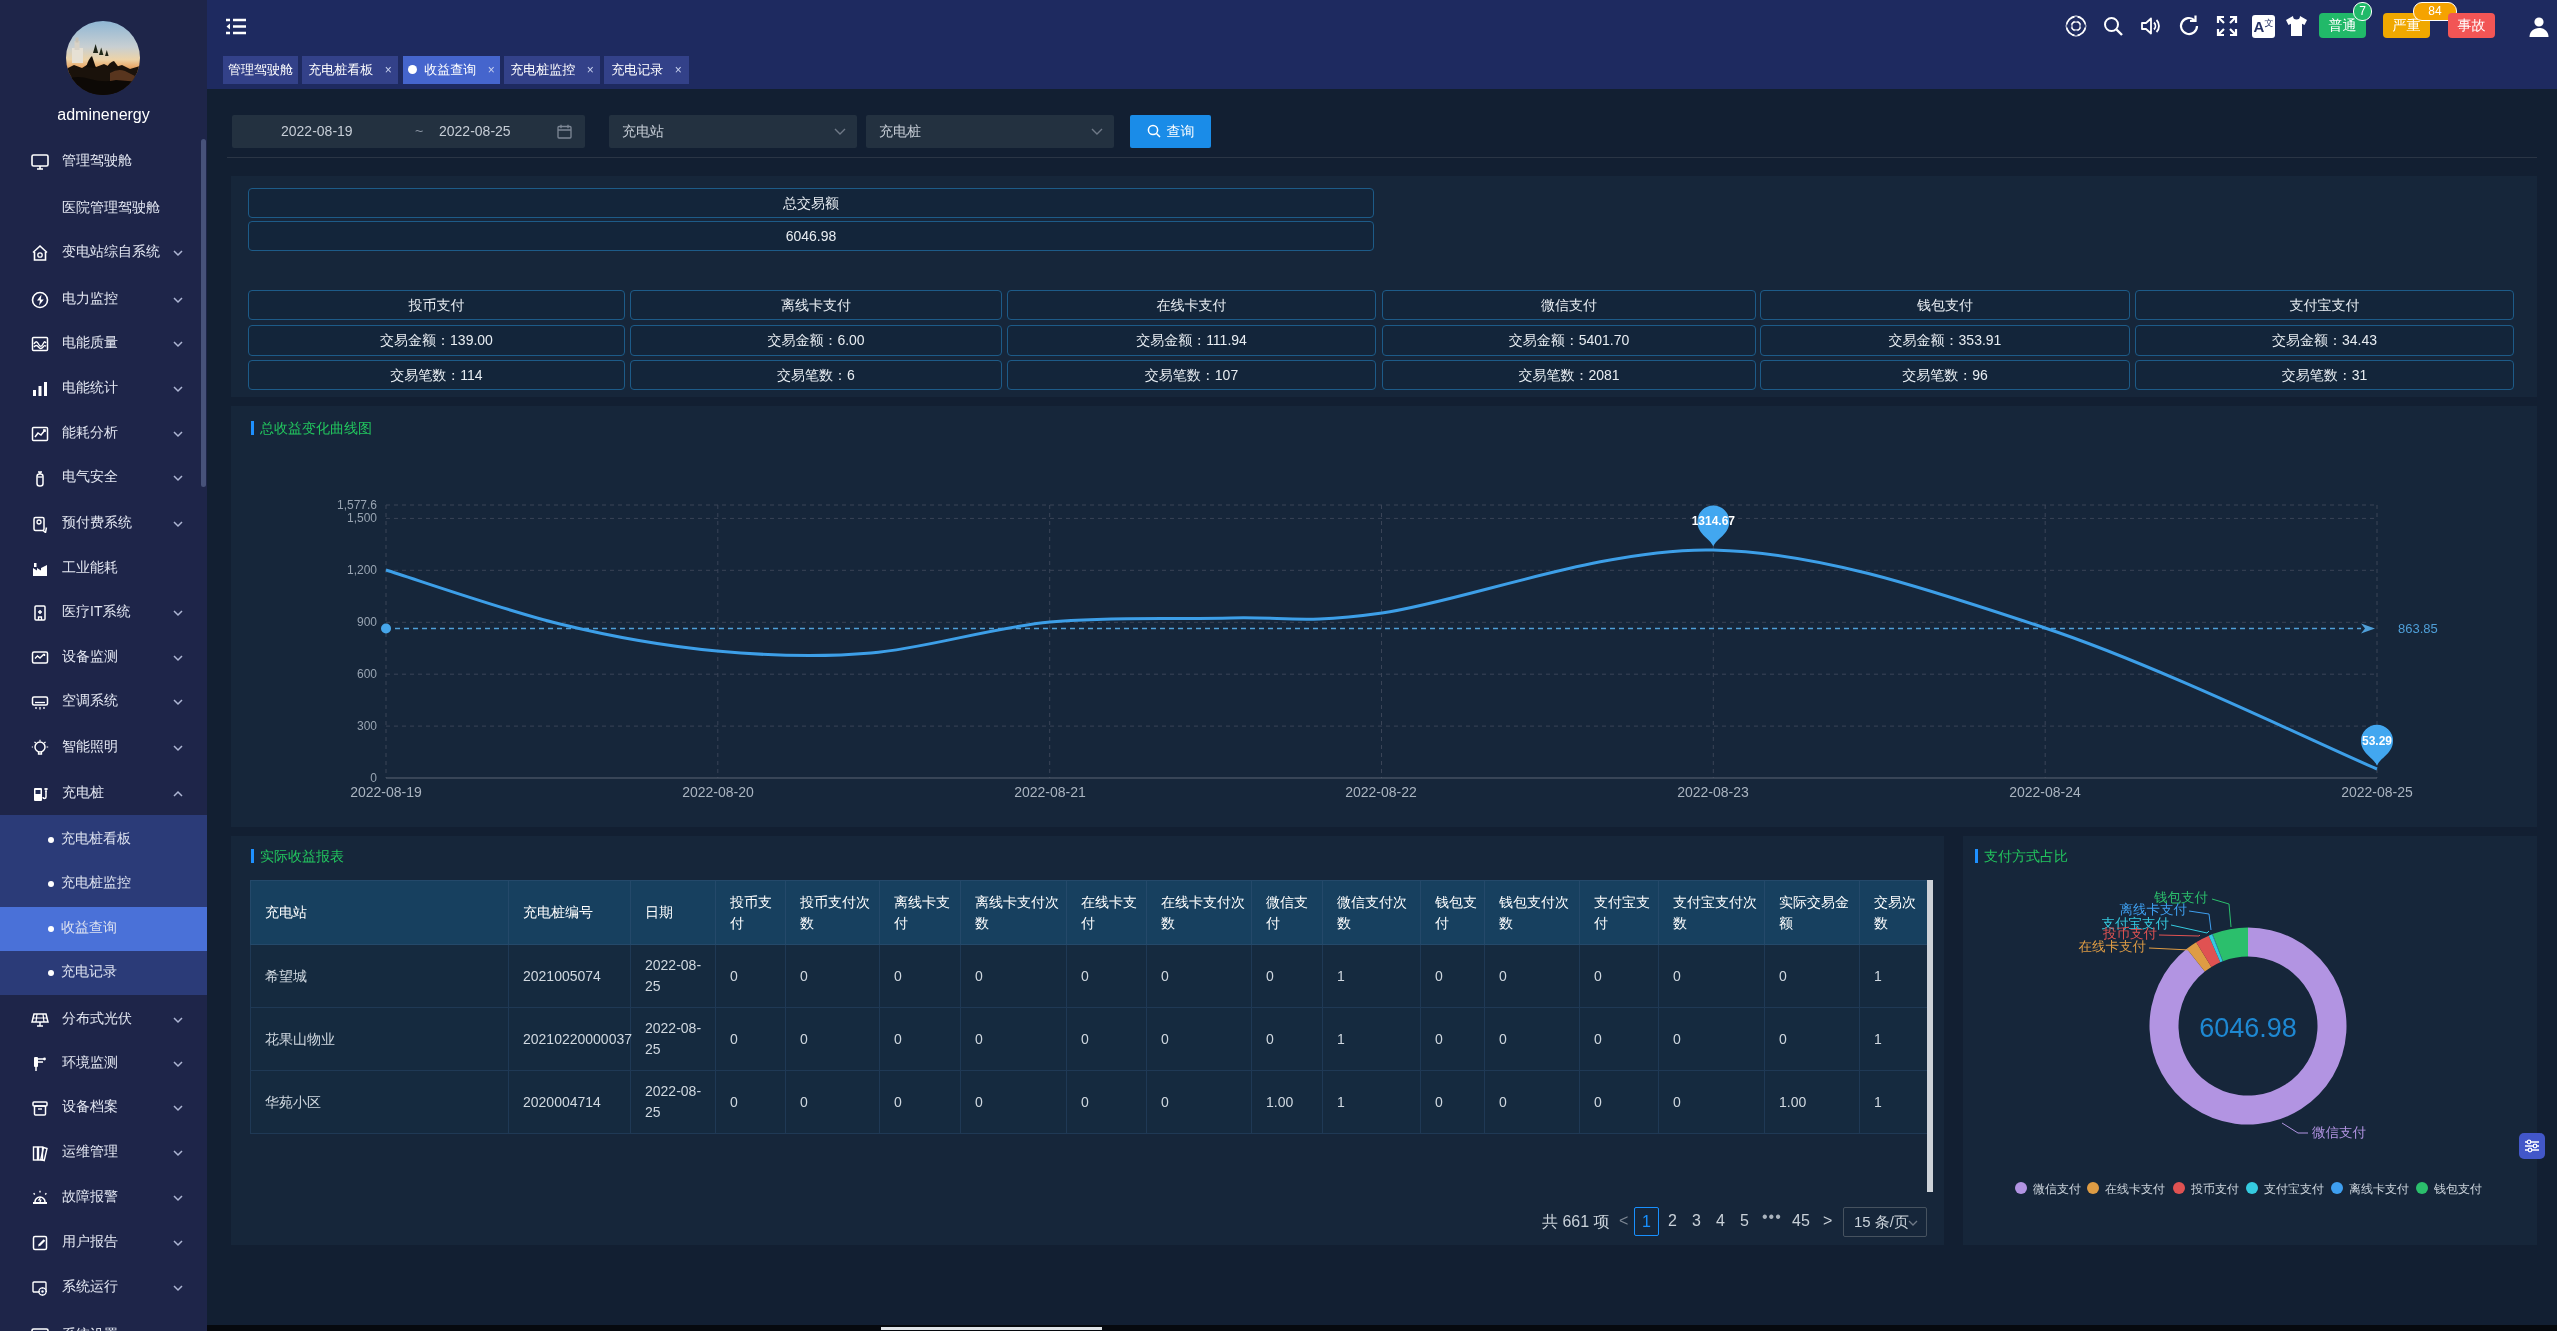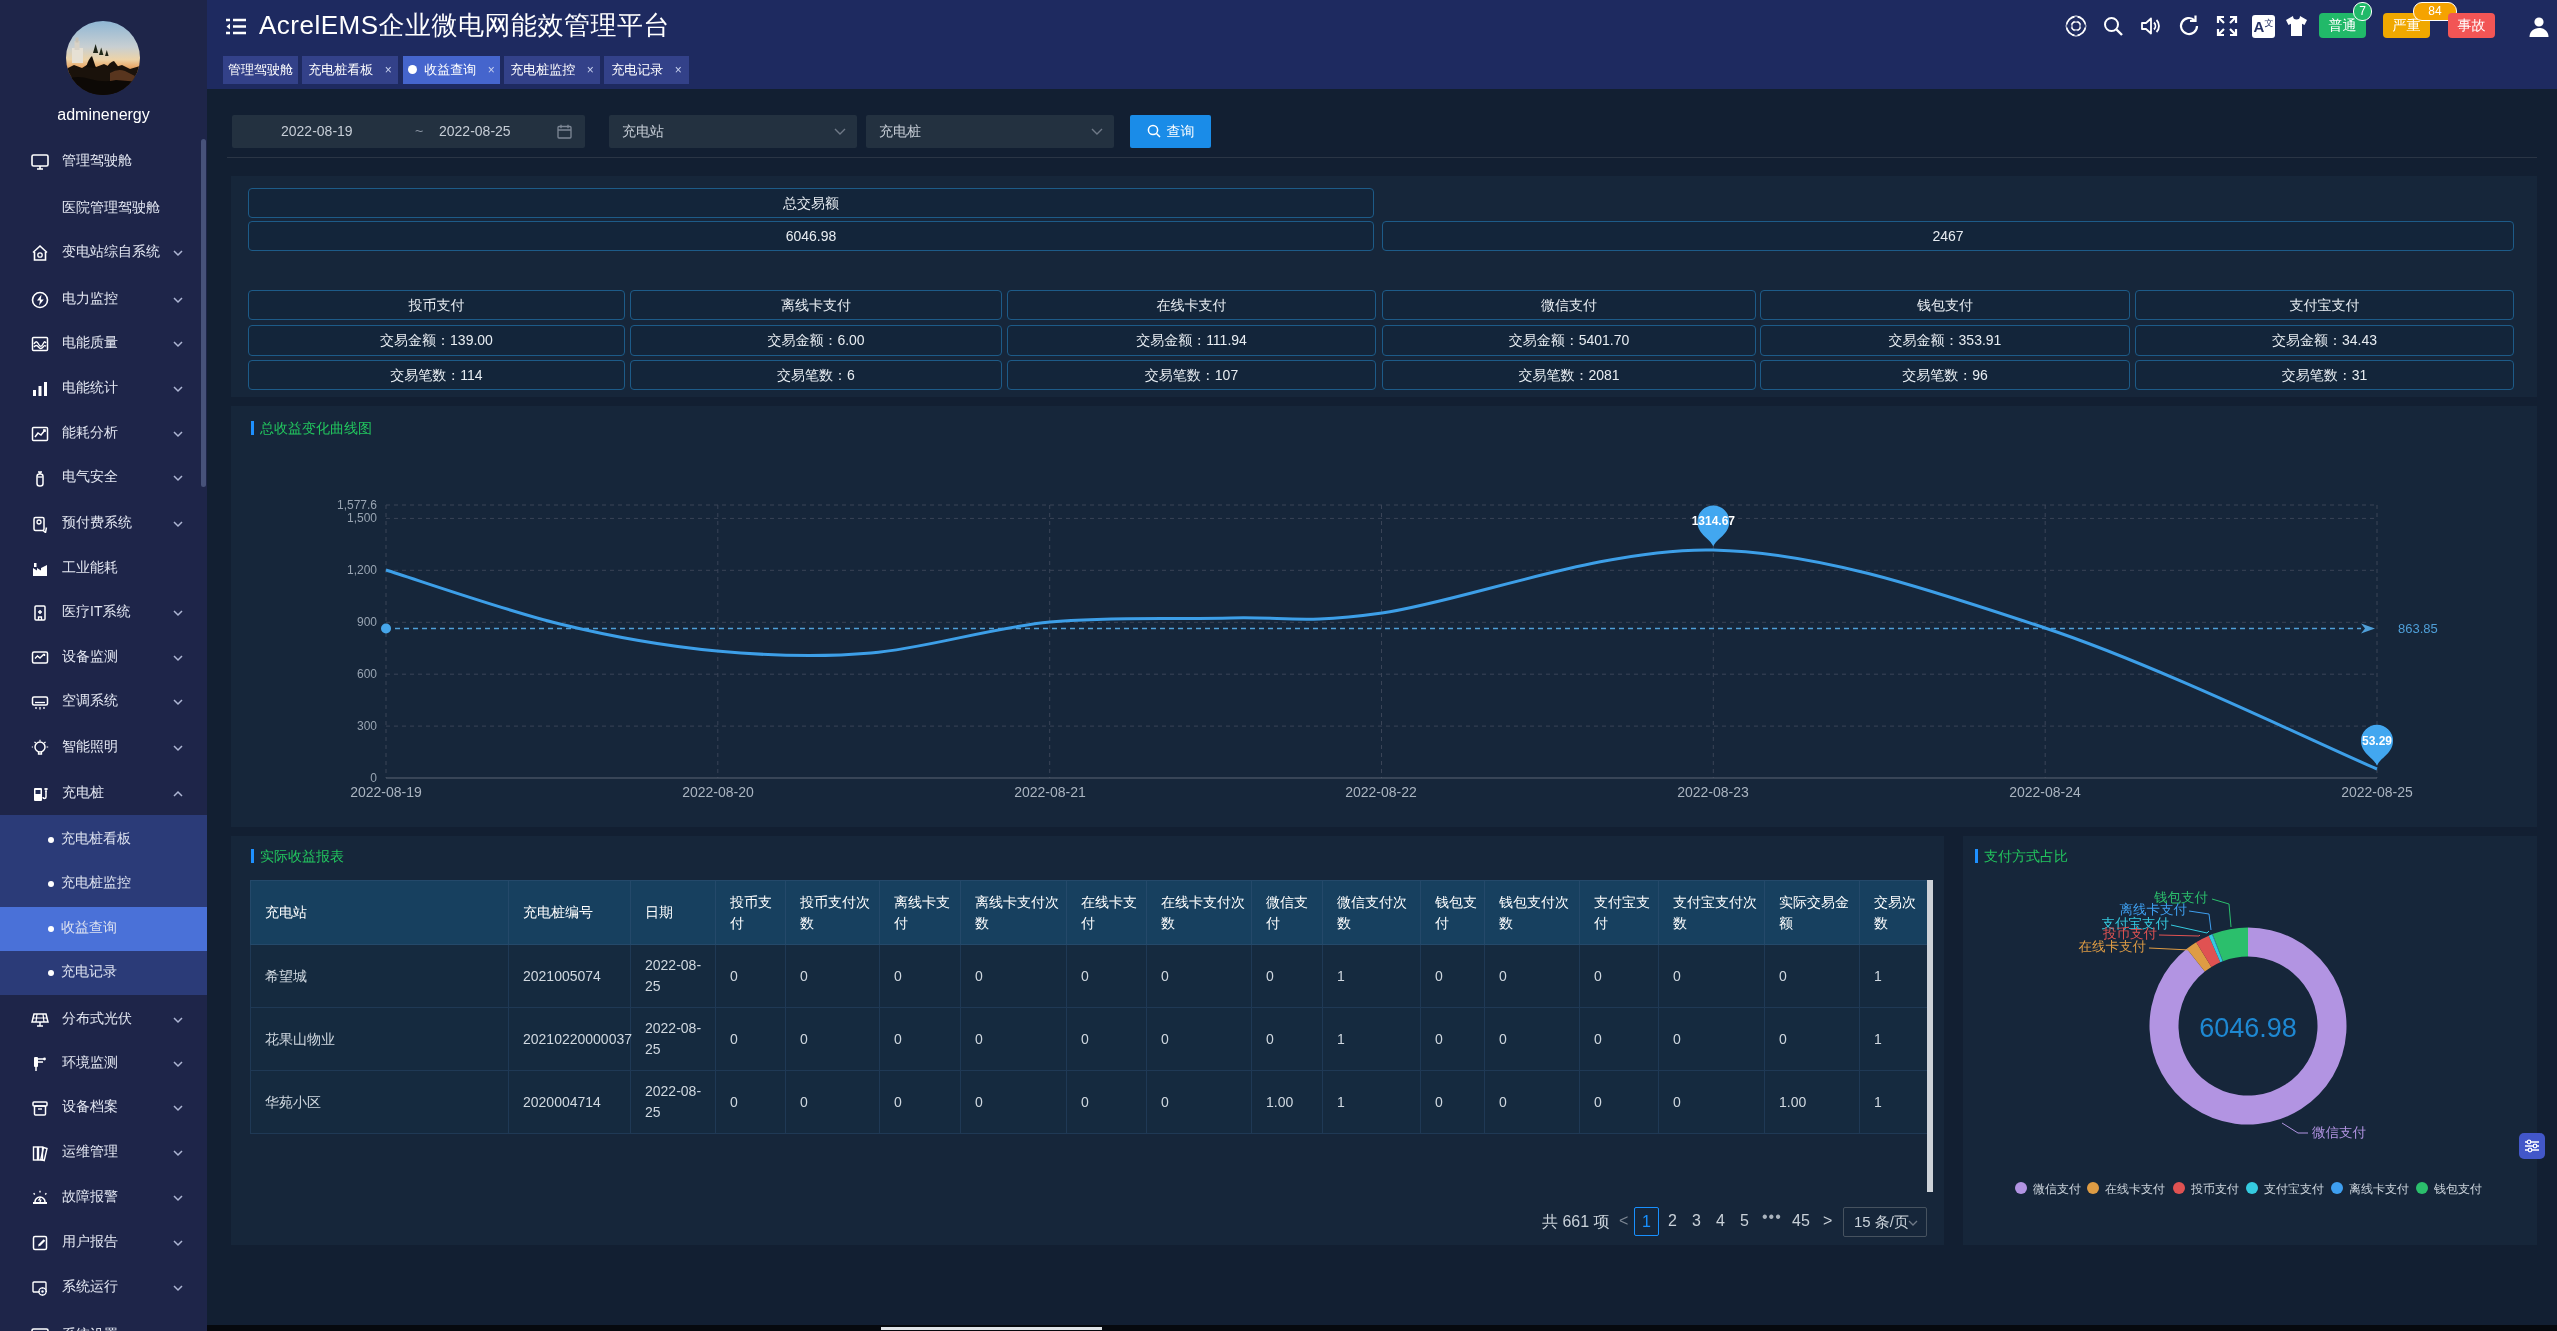--- a/index.html
+++ b/index.html
@@ -341,21 +341,20 @@
         <span class="tx">充电记录</span>
       </div>
   <div id="side-scroll"></div>
   </div>
   <div id="header">
   <svg class="hicon" style="left:18px;top:17px" width="22" height="20" viewBox="0 0 22 20">
         <path d="M8 3h13M8 9.5h13M8 16h13" stroke="#fff" stroke-width="2.6"></path>
         <path d="M5 6.5 1.5 9.5 5 12.5z" fill="#fff"></path>
         <path d="M1 3h4M1 16h4" stroke="#fff" stroke-width="2.6"></path>
       </svg>
-  <div id="title">AcrelEMS企业微电网能效管理平台</div>
   <svg class="hicon" style="left:1857px" width="24" height="24" viewBox="0 0 24 24">
         <circle cx="12" cy="12" r="9.5" fill="none" stroke="#fff" stroke-width="1.8"></circle>
         <circle cx="12" cy="12" r="4.5" fill="none" stroke="#fff" stroke-width="1.8"></circle>
         <path d="M12 2.5v5M12 16.5v5M2.5 12h5M16.5 12h5" stroke="#243165" stroke-width="3"></path>
       </svg>
   <svg class="hicon" style="left:1894px" width="24" height="24" viewBox="0 0 24 24">
         <circle cx="10.5" cy="10.5" r="6.5" fill="none" stroke="#fff" stroke-width="2"></circle>
         <path d="M15.5 15.5 21 21" stroke="#fff" stroke-width="2.4"></path>
       </svg>
   <svg class="hicon" style="left:1931px" width="24" height="24" viewBox="0 0 24 24">
@@ -422,21 +421,20 @@
         </svg>
       </div>
   <div id="qbtn"><svg style="vertical-align:-2px;margin-right:6px" width="14" height="14" viewBox="0 0 14 14">
           <circle cx="6" cy="6" r="4.6" fill="none" stroke="#fff" stroke-width="1.5"></circle>
           <path d="M9.5 9.5 13 13" stroke="#fff" stroke-width="1.5"></path>
         </svg>查询</div>
   <div id="sep"></div>
   <div class="panel" style="left:24px;top:87px;width:2306px;height:221px">
   <div class="bbox" style="left:17px;top:12px;width:1126px;height:30px;line-height:28px">总交易额</div>
   <div class="bbox" style="left:17px;top:45px;width:1126px;height:30px;line-height:28px">6046.98</div>
-  <div class="bbox" style="left:1151px;top:45px;width:1132px;height:30px;line-height:28px">2467</div>
   <div class="bbox" style="left:17px;top:114px;width:377px;height:30px;line-height:28px">投币支付</div>
   <div class="bbox" style="left:17px;top:149px;width:377px;height:31px;line-height:29px">交易金额：139.00</div>
   <div class="bbox" style="left:17px;top:184px;width:377px;height:30px;line-height:28px">交易笔数：114</div>
   <div class="bbox" style="left:399px;top:114px;width:372px;height:30px;line-height:28px">离线卡支付</div>
   <div class="bbox" style="left:399px;top:149px;width:372px;height:31px;line-height:29px">交易金额：6.00</div>
   <div class="bbox" style="left:399px;top:184px;width:372px;height:30px;line-height:28px">交易笔数：6</div>
   <div class="bbox" style="left:776px;top:114px;width:369px;height:30px;line-height:28px">在线卡支付</div>
   <div class="bbox" style="left:776px;top:149px;width:369px;height:31px;line-height:29px">交易金额：111.94</div>
   <div class="bbox" style="left:776px;top:184px;width:369px;height:30px;line-height:28px">交易笔数：107</div>
   <div class="bbox" style="left:1151px;top:114px;width:374px;height:30px;line-height:28px">微信支付</div>

